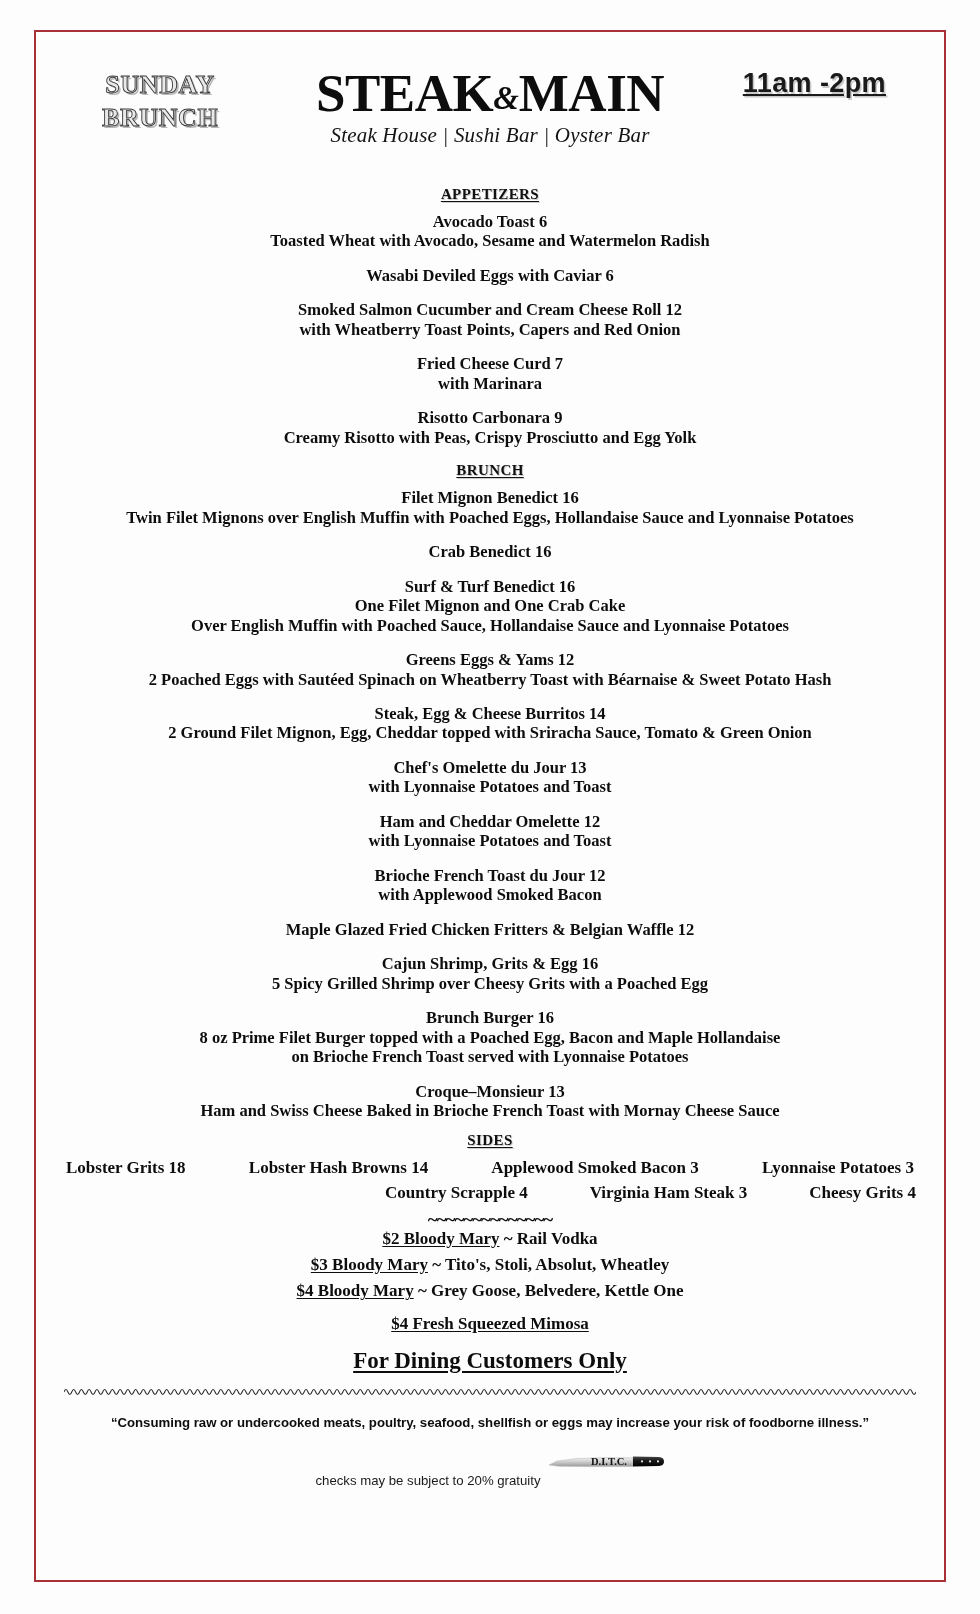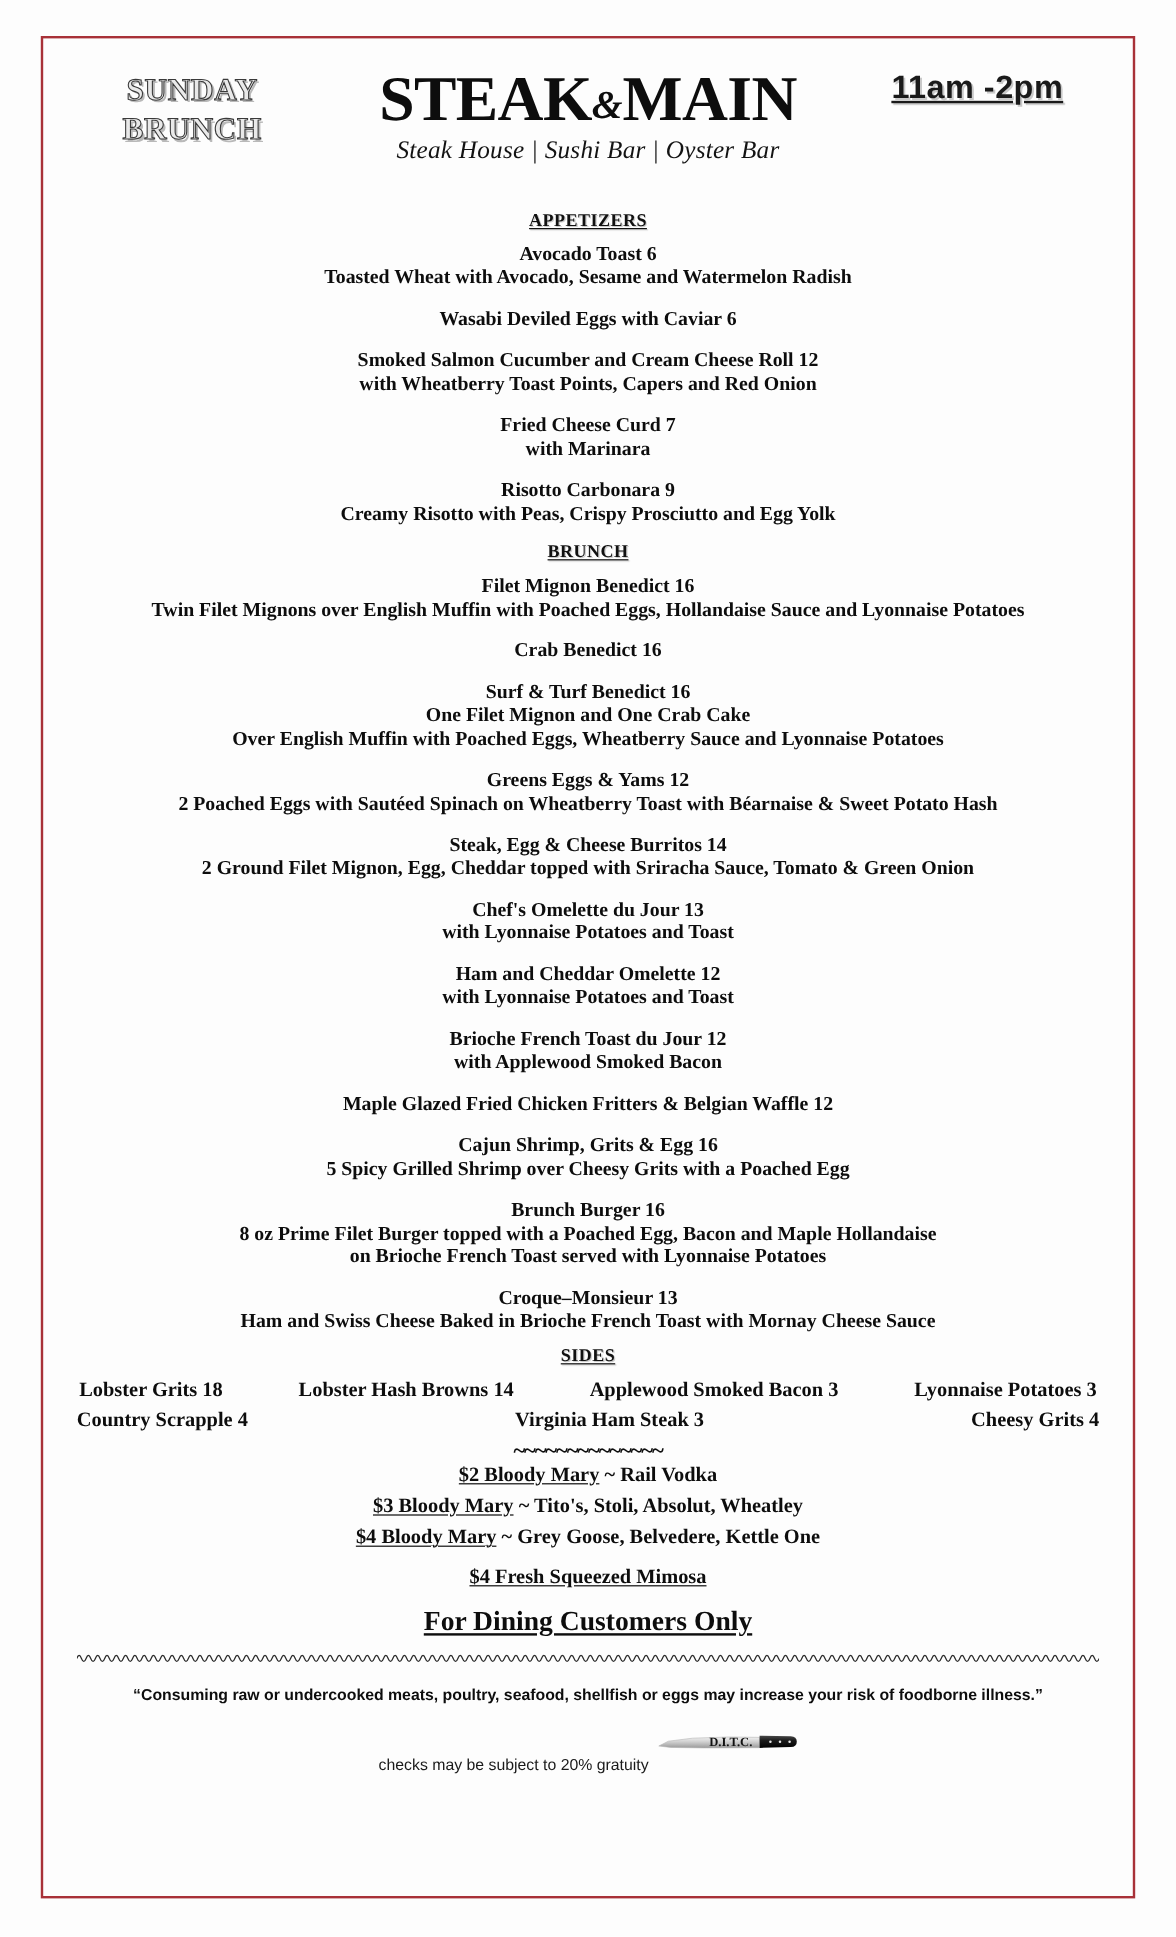--- a/index.html
+++ b/index.html
@@ -5,21 +5,21 @@
   * { margin:0; padding:0; box-sizing:border-box; }
   html, body {
     width:980px; height:1614px;
     background:#ffffff;
     font-family:"Liberation Serif", serif;
   }
   .page {
     position:relative;
     width:980px; height:1614px;
     background:#fdfdfd;
-    padding:20px 20px;
+    padding:30px 20px;
   }
   .border-frame {
     position:absolute;
     left:34px; top:30px; right:34px; bottom:32px;
     border:2px solid #a83138;
     pointer-events:none;
   }
   .inner {
     position:relative;
     width:100%; height:100%;
@@ -118,21 +118,21 @@
     font-size:16.5px;
     font-weight:700;
     color:#0d0d0d;
     line-height:1.18;
     white-space:nowrap;
   }
 
   
   .sides-row {
     display:flex;
-    justify-content:space-between;
+    justify-content:flex-end;
     align-items:baseline;
     font-family:"Liberation Serif", serif;
     font-size:17px;
     font-weight:700;
     color:#0d0d0d;
     margin-bottom:5px;
   }
   .sides-row.row1 { justify-content:space-between; padding:0 2px; }
   .sides-row.row2 { gap:62px; }
   .side-item { white-space:nowrap; }
@@ -262,21 +262,21 @@
         <div class="item">
           <div class="item-name">Filet Mignon Benedict 16</div>
           <div class="item-desc">Twin Filet Mignons over English Muffin with Poached Eggs, Hollandaise Sauce and Lyonnaise Potatoes</div>
         </div>
         <div class="item">
           <div class="item-name">Crab Benedict 16</div>
         </div>
         <div class="item">
           <div class="item-name">Surf &amp; Turf Benedict 16</div>
           <div class="item-desc">One Filet Mignon and One Crab Cake</div>
-          <div class="item-desc">Over English Muffin with Poached Eggs, Wheatberry Sauce and Lyonnaise Potatoes</div>
+          <div class="item-desc">Over English Muffin with Poached Sauce, Hollandaise Sauce and Lyonnaise Potatoes</div>
         </div>
         <div class="item">
           <div class="item-name">Greens Eggs &amp; Yams 12</div>
           <div class="item-desc">2 Poached Eggs with Sautéed Spinach on Wheatberry Toast with Béarnaise &amp; Sweet Potato Hash</div>
         </div>
         <div class="item">
           <div class="item-name">Steak, Egg &amp; Cheese Burritos 14</div>
           <div class="item-desc">2 Ground Filet Mignon, Egg, Cheddar topped with Sriracha Sauce, Tomato &amp; Green Onion</div>
         </div>
         <div class="item">

